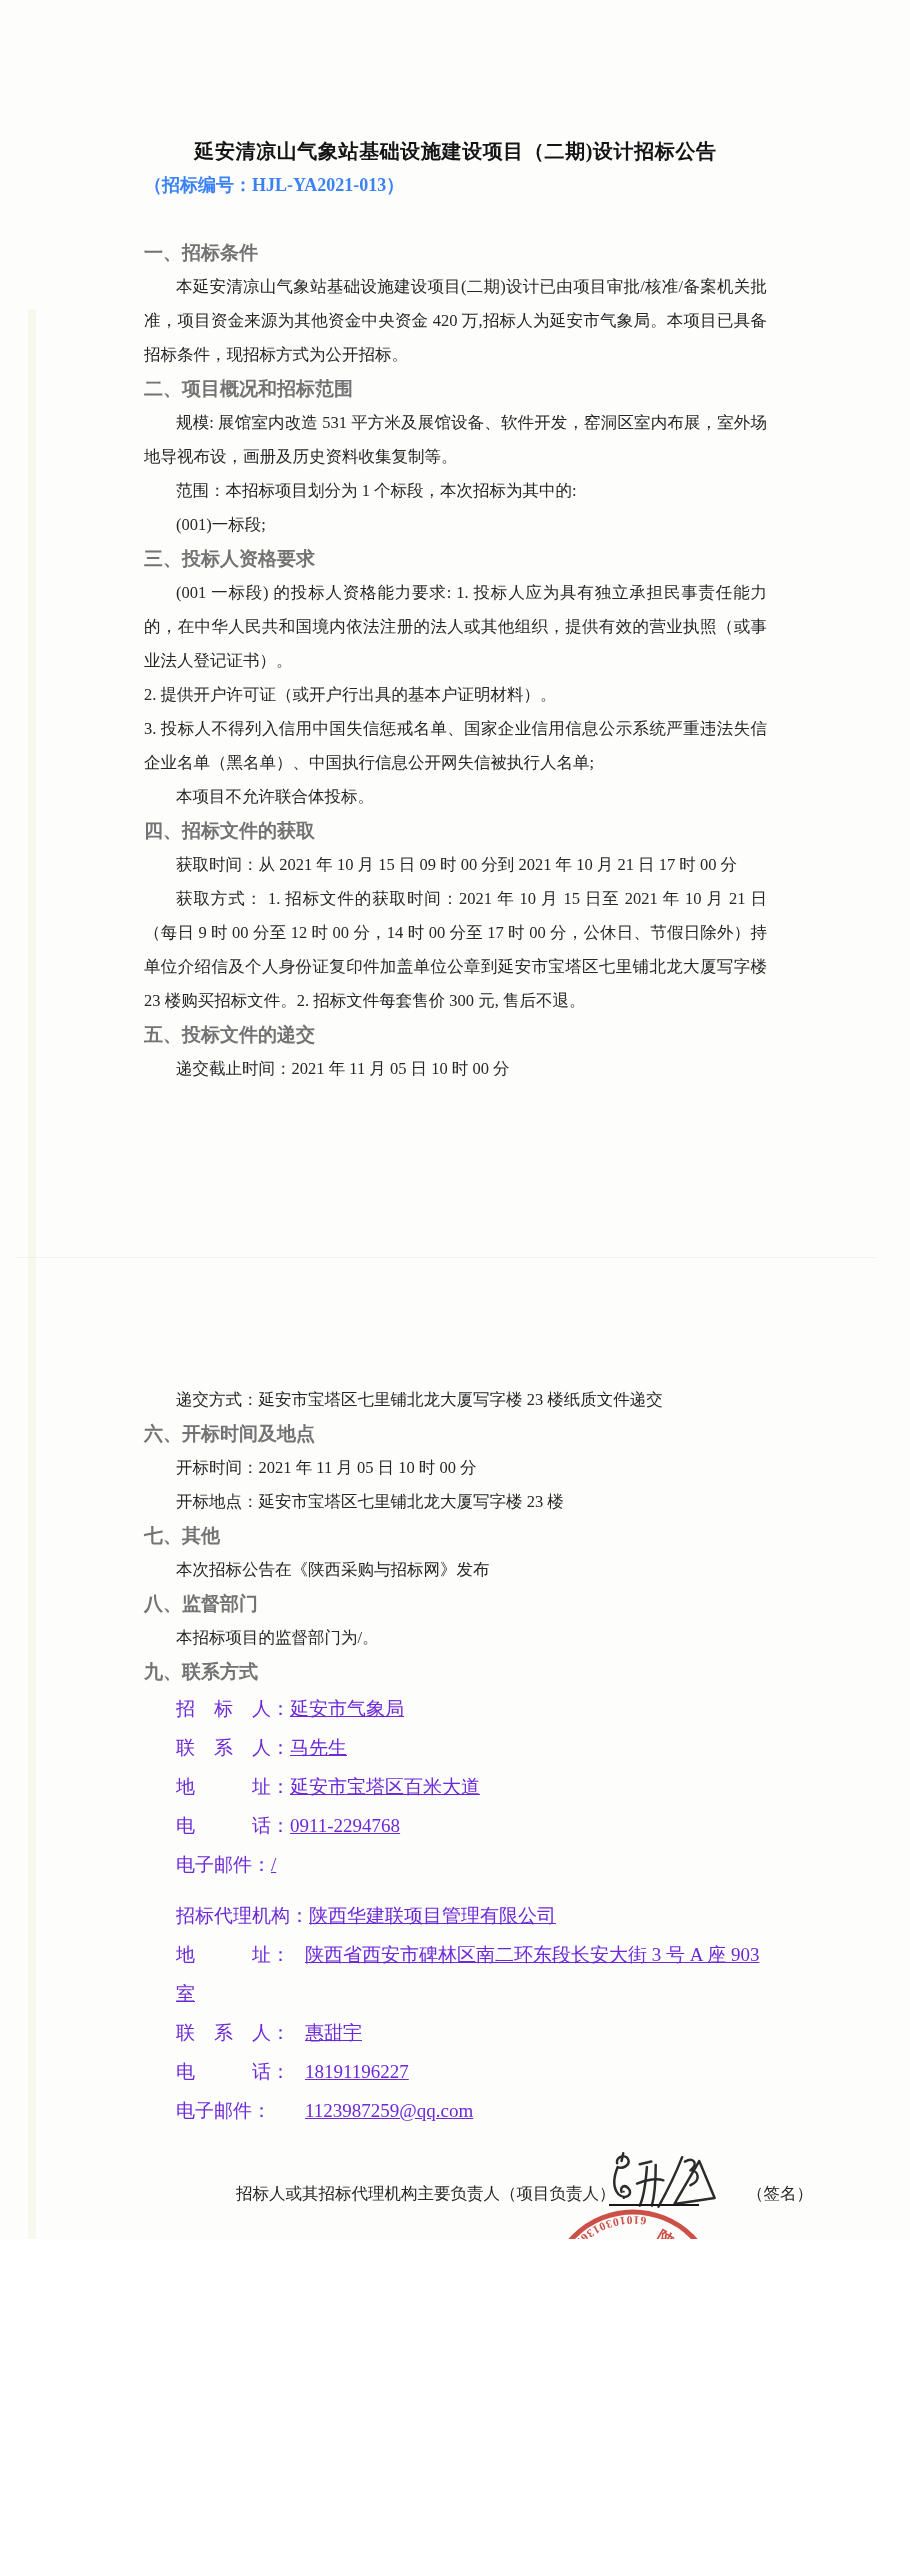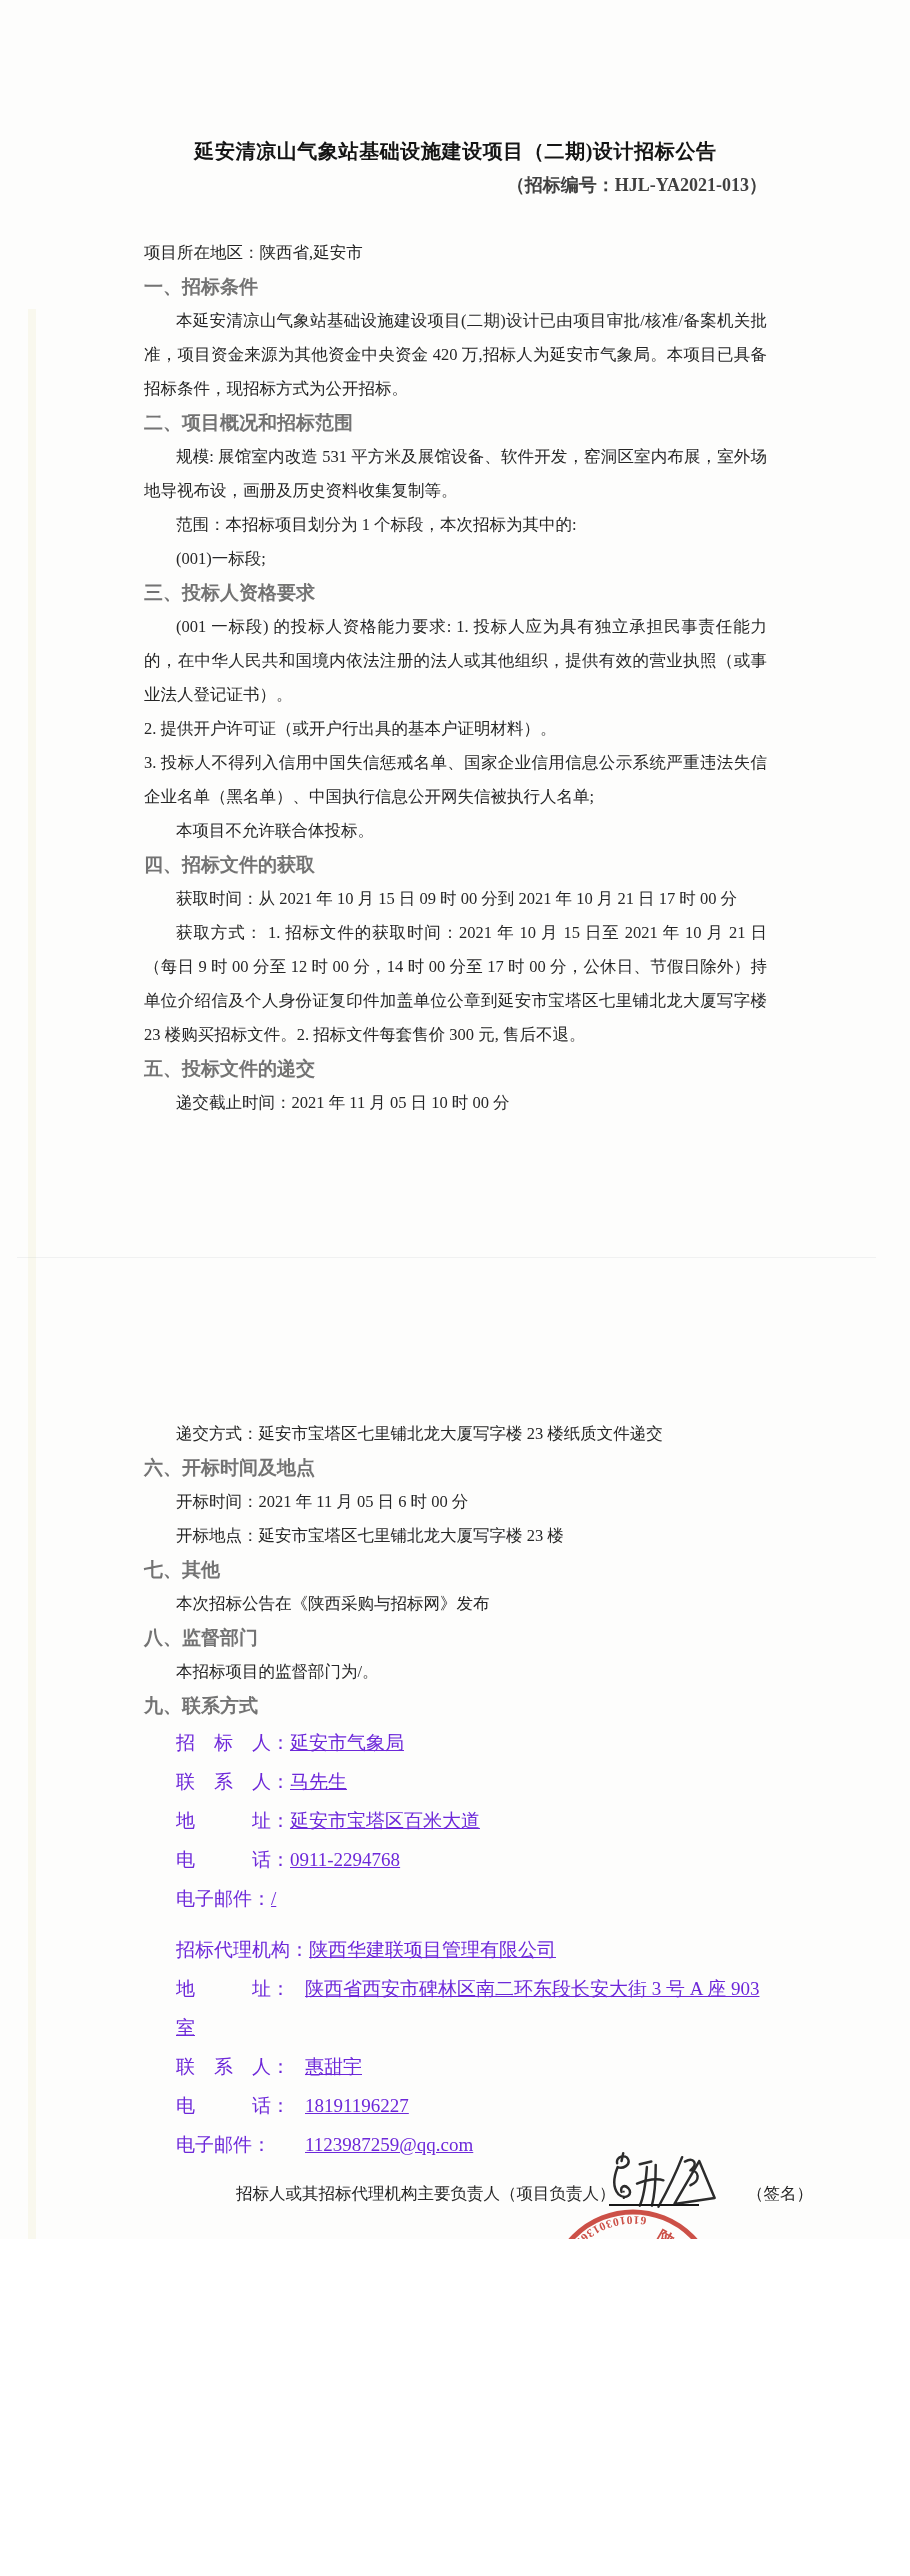--- a/index.html
+++ b/index.html
@@ -4,21 +4,21 @@
 <style>
   html,body { margin:0; padding:0; background:#ffffff; }
   .page {
     position:relative; width:911px; height:2239px;
     background:#fdfdfc; overflow:hidden;
     font-family:"Liberation Serif","DejaVu Serif",serif;
     color:#242424;
   }
   .flow { position:absolute; left:144px; top:134px; width:623px; }
   .t1 { font-size:20px; font-weight:700; color:#141414; text-align:center; line-height:34px; letter-spacing:0.6px; }
-  .t2 { font-size:18px; font-weight:700; color:#404040; text-align:right; line-height:34px; }
+  .t2 { font-size:18px; font-weight:700; color:#3b82f6; text-align:left; line-height:34px; }
   .blank { height:34px; }
   .line, .para { font-size:16.5px; line-height:34px; margin:0; color:#262626; }
   .para { text-align:justify; }
   .indent { text-indent:32px; }
   .h { font-family:"Liberation Sans","DejaVu Sans",sans-serif; font-weight:700;
        font-size:19px; color:#737373; line-height:34px; margin:0; }
   .page-gap { height:297px; }
   .crow { font-size:19px; line-height:39px; margin:0; color:#6d28d9; padding-left:32px;text-decoration:underline; }
   .clabel { display:inline-block; }
   .t-rows .clabel { min-width:89px; }
@@ -49,21 +49,20 @@
 </style>
 </head>
 <body>
 
 <div class="page">
 
   <div class="flow">
     <div class="t1">延安清凉山气象站基础设施建设项目（二期)设计招标公告</div>
     <div class="t2">（招标编号：HJL-YA2021-013）</div>
     <div class="blank"></div>
-    <p class="line">项目所在地区：陕西省,延安市</p>
 
     <h2 class="h">一、招标条件</h2>
     <p class="para indent">本延安清凉山气象站基础设施建设项目(二期)设计已由项目审批/核准/备案机关批准，项目资金来源为其他资金中央资金 420 万,招标人为延安市气象局。本项目已具备招标条件，现招标方式为公开招标。</p>
 
     <h2 class="h">二、项目概况和招标范围</h2>
     <p class="para indent">规模: 展馆室内改造 531 平方米及展馆设备、软件开发，窑洞区室内布展，室外场地导视布设，画册及历史资料收集复制等。</p>
     <p class="line indent">范围：本招标项目划分为 1 个标段，本次招标为其中的:</p>
     <p class="line indent">(001)一标段;</p>
 
     <h2 class="h">三、投标人资格要求</h2>
@@ -77,21 +76,21 @@
     <p class="para indent">获取方式：    1. 招标文件的获取时间：2021 年 10 月 15 日至 2021 年 10 月 21 日（每日 9 时 00 分至 12 时 00 分，14 时 00 分至 17 时 00 分，公休日、节假日除外）持单位介绍信及个人身份证复印件加盖单位公章到延安市宝塔区七里铺北龙大厦写字楼 23 楼购买招标文件。2. 招标文件每套售价  300  元, 售后不退。</p>
 
     <h2 class="h">五、投标文件的递交</h2>
     <p class="line indent">递交截止时间：2021 年 11 月 05 日  10 时 00 分</p>
 
     <div class="page-gap"></div>
 
     <p class="line indent">递交方式：延安市宝塔区七里铺北龙大厦写字楼  23  楼纸质文件递交</p>
 
     <h2 class="h">六、开标时间及地点</h2>
-    <p class="line indent">开标时间：2021 年 11 月 05 日  6 时 00 分</p>
+    <p class="line indent">开标时间：2021 年 11 月 05 日  10 时 00 分</p>
     <p class="line indent">开标地点：延安市宝塔区七里铺北龙大厦写字楼  23  楼</p>
 
     <h2 class="h">七、其他</h2>
     <p class="line indent">本次招标公告在《陕西采购与招标网》发布</p>
 
     <h2 class="h">八、监督部门</h2>
     <p class="line indent">本招标项目的监督部门为/。</p>
 
     <h2 class="h">九、联系方式</h2>
 

